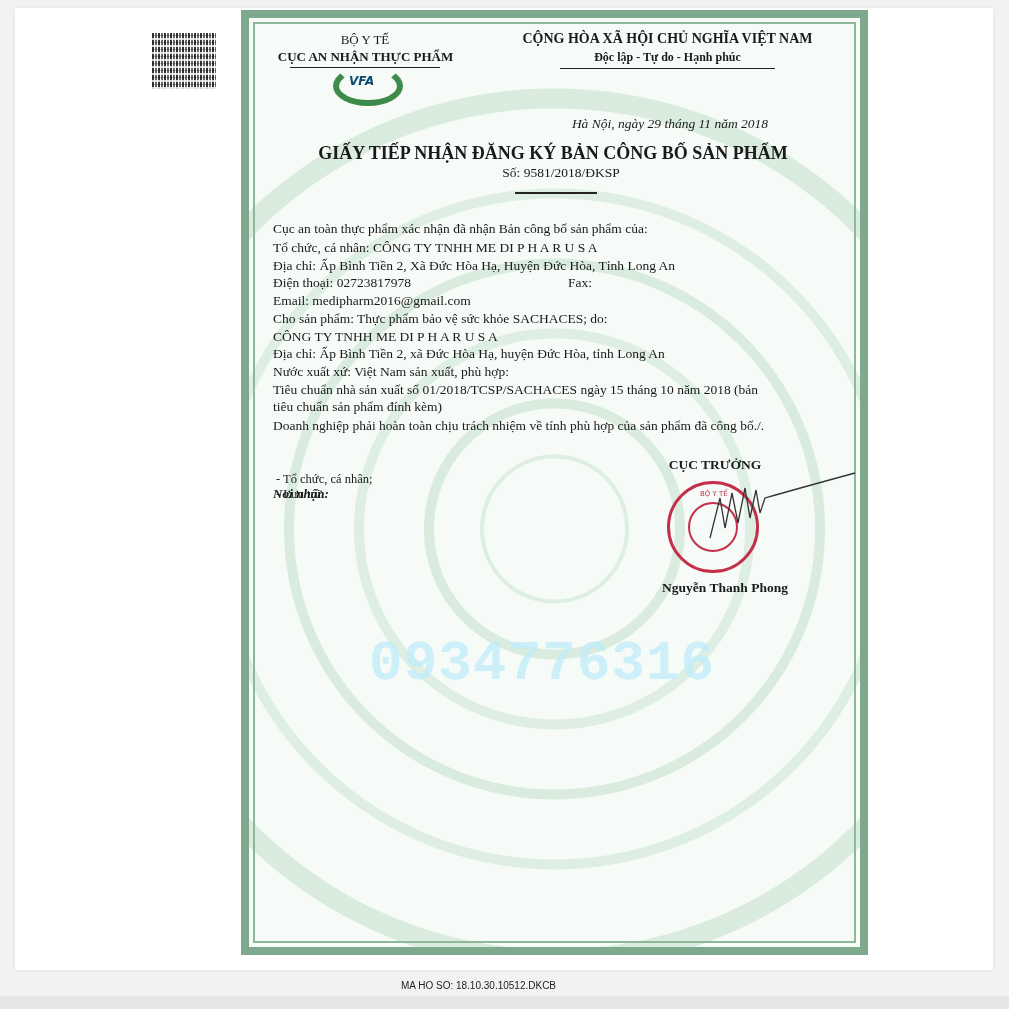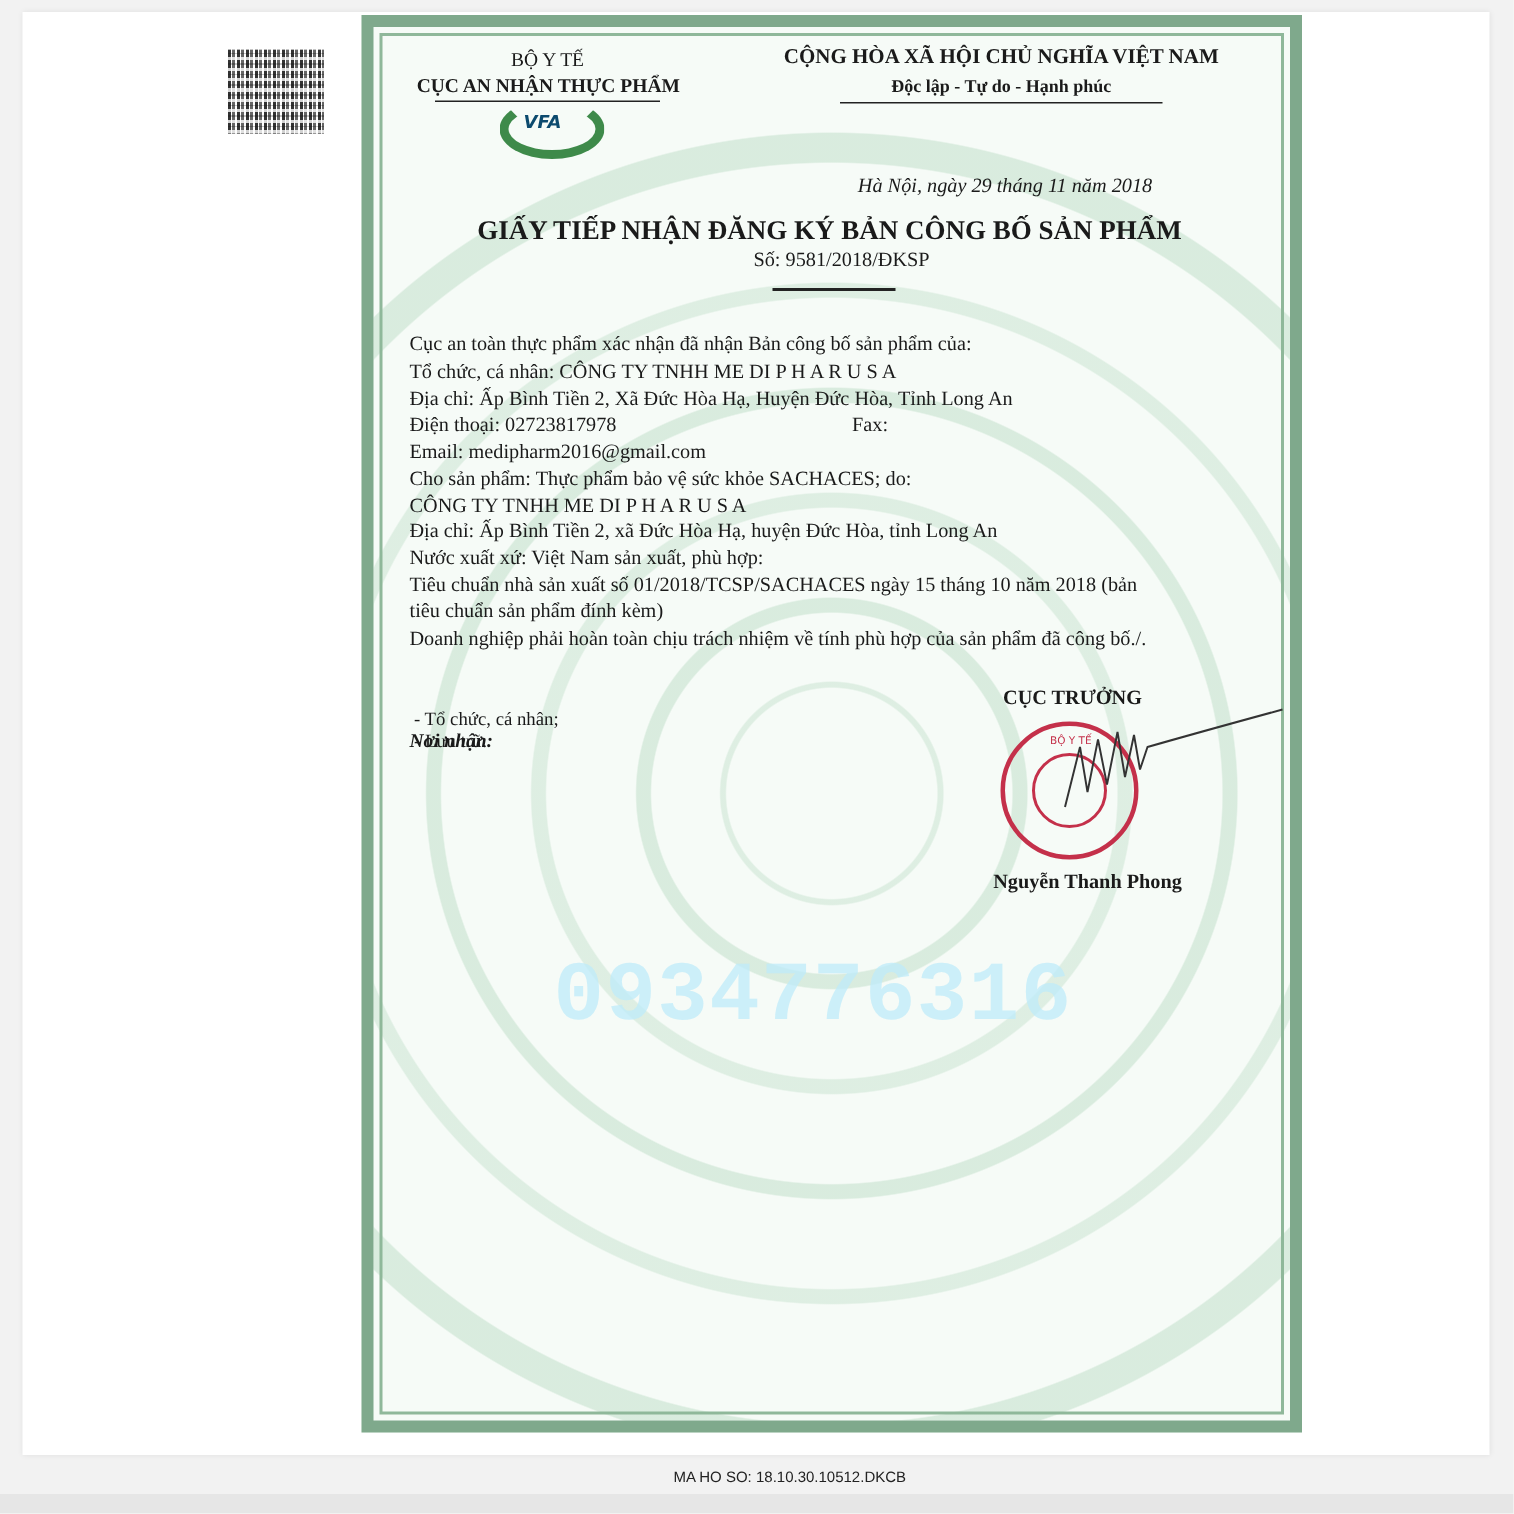--- a/index.html
+++ b/index.html
@@ -73,21 +73,21 @@
   .sig { position: absolute; left: 690px; top: 468px; }
   .watermark {
     position: absolute; left: 345px; top: 632px;
     font-family: Liberation Mono, monospace; font-weight: bold;
     font-size: 56px; letter-spacing: 1px;
     color: rgba(190,235,250,0.75);
     margin-left: 24px;
   }
   .footer {
     position: absolute; left: 0; width: 957px; top: 980px;
-    text-align: center; font-family: "Liberation Sans", sans-serif; font-size: 10px; color: #222; padding-left: 48px;
+    text-align: center; font-family: "Liberation Sans", sans-serif; font-size: 10px; color: #222;
   }
   .bottom-shadow { position: absolute; left: 0; top: 996px; width: 1009px; height: 13px; background: #e6e6e6; }
 </style>
 </head>
 <body>
 
 <div class="page"></div>
 <div class="qr"></div>
 
 <div class="cert"></div>

